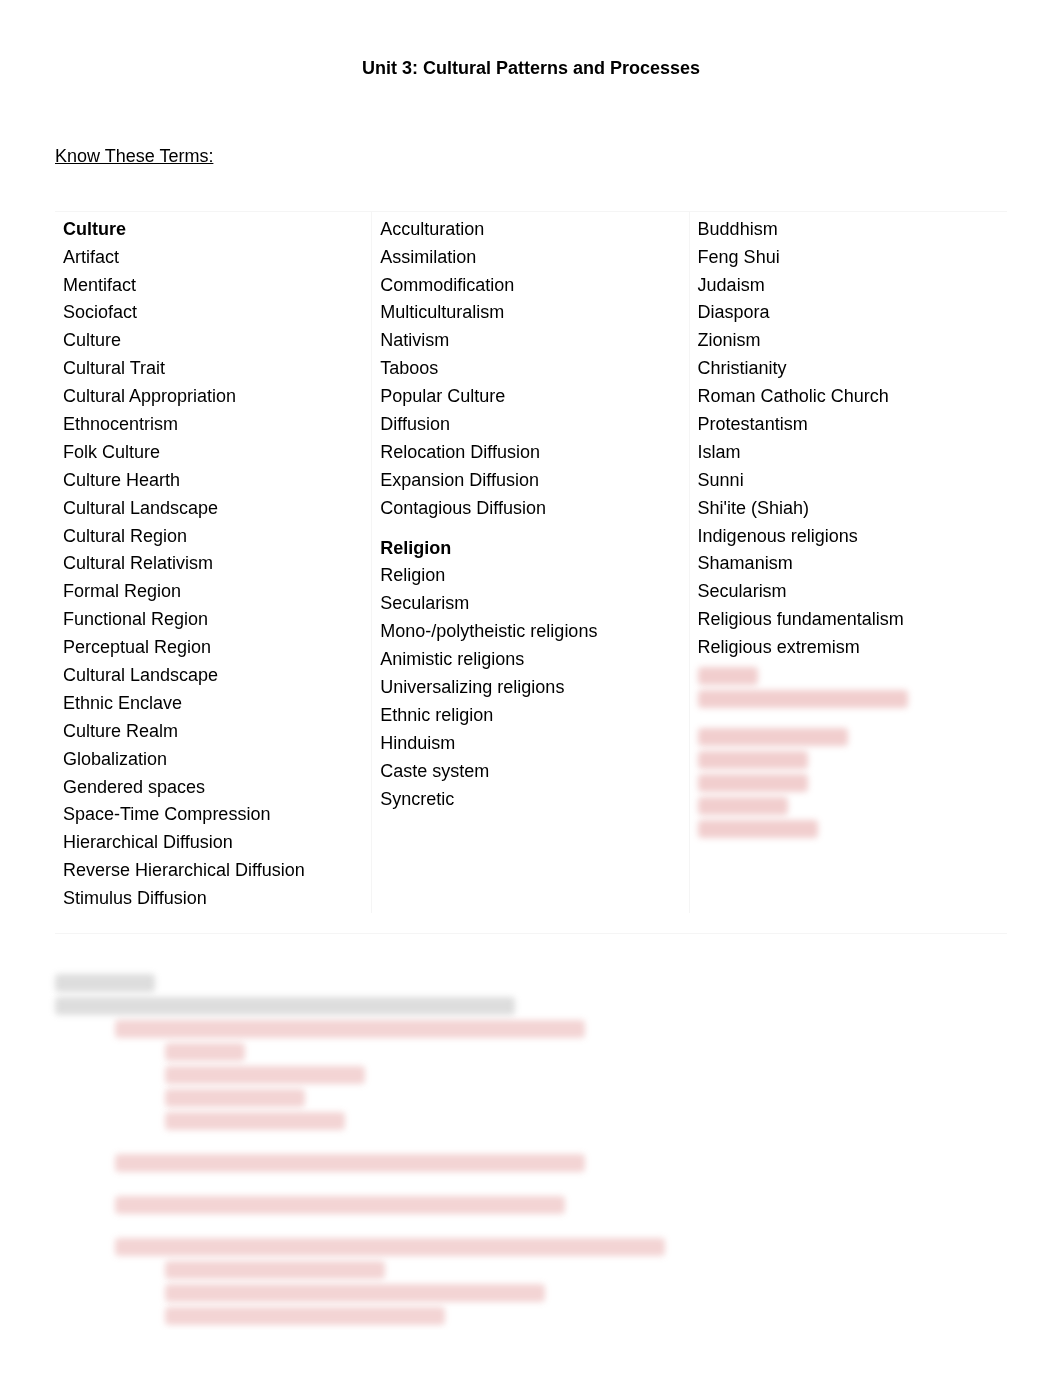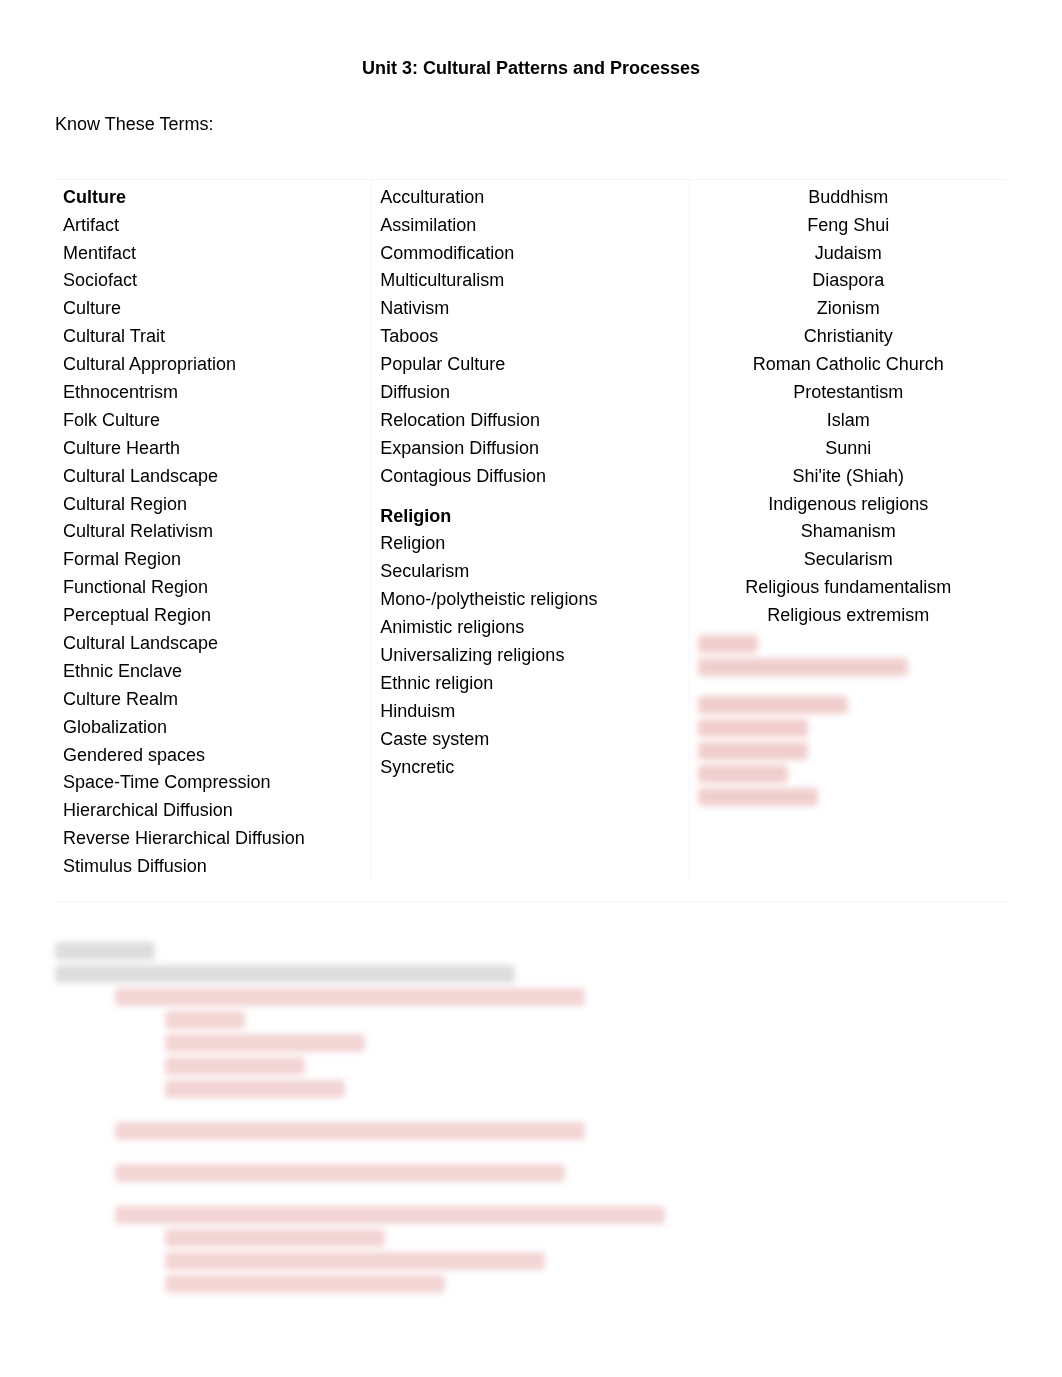--- a/index.html
+++ b/index.html
@@ -8,39 +8,40 @@
       font-size: 18px;
       color: #000;
       background: #fff;
       width: 1062px;
       padding: 55px 55px 0 55px;
       line-height: 1.55;
     }
     .title {
       text-align: center;
       font-weight: bold;
-      margin-bottom: 28px;
+      margin-bottom: 60px;
     }
     .subtitle {
+      text-decoration: underline;
       margin-bottom: 20px;
     }
     .terms-wrap {
       display: flex;
       gap: 0;
       border-top: 1px solid rgba(0,0,0,0.04);
       border-bottom: 1px solid rgba(0,0,0,0.04);
       padding-bottom: 20px;
       margin-top: 40px;
     }
     .col {
       flex: 0 0 33.33%;
       padding: 4px 8px 0 8px;
       border-right: 1px solid rgba(0,0,0,0.04);
     }
-    .col:last-child { border-right: none; text-align: center; }
+    .col:last-child { border-right: none; }
     .cat { font-weight: bold; }
     .term { display: block; }
     .section-gap { height: 12px; }
 
     
     .obscured-line {
       height: 18px;
       margin: 5px 0;
       border-radius: 4px;
       background: rgba(200,60,60,0.25);

